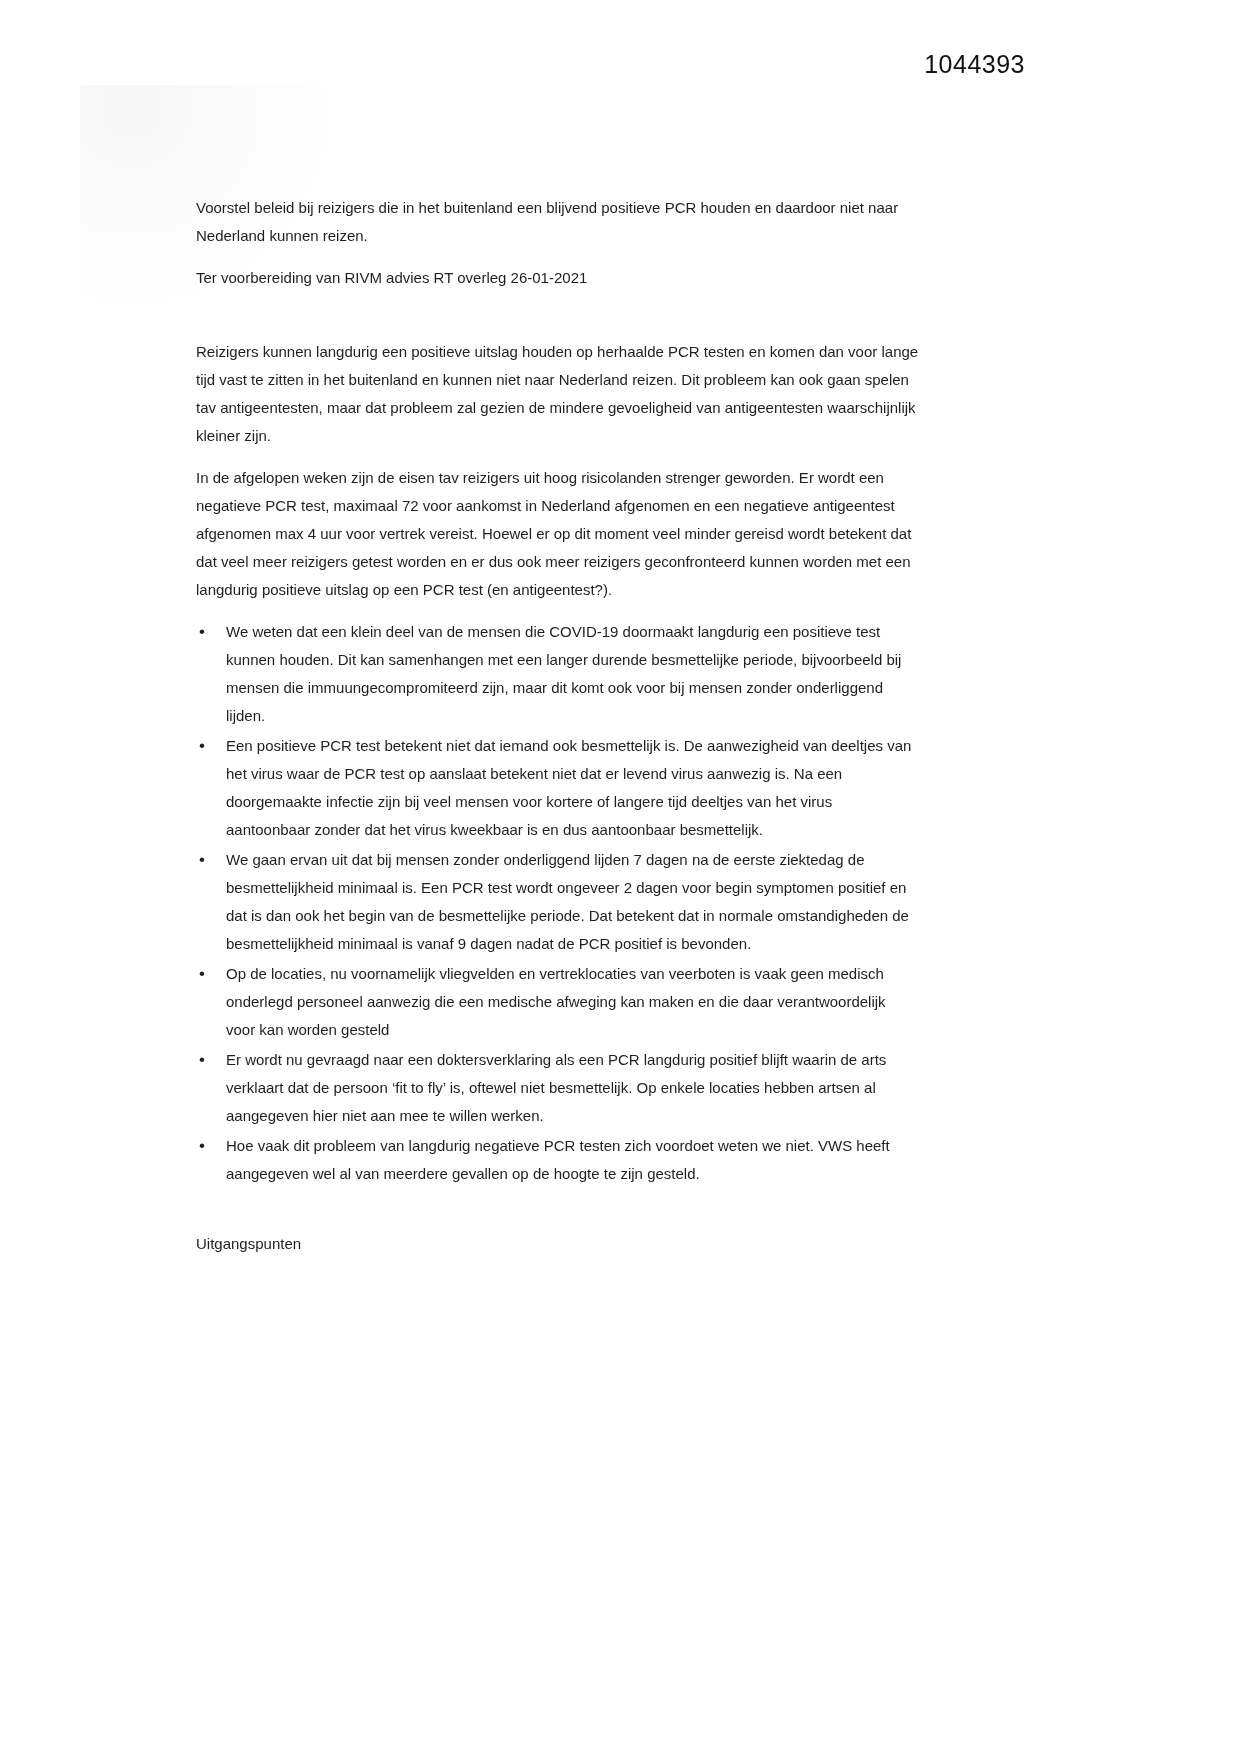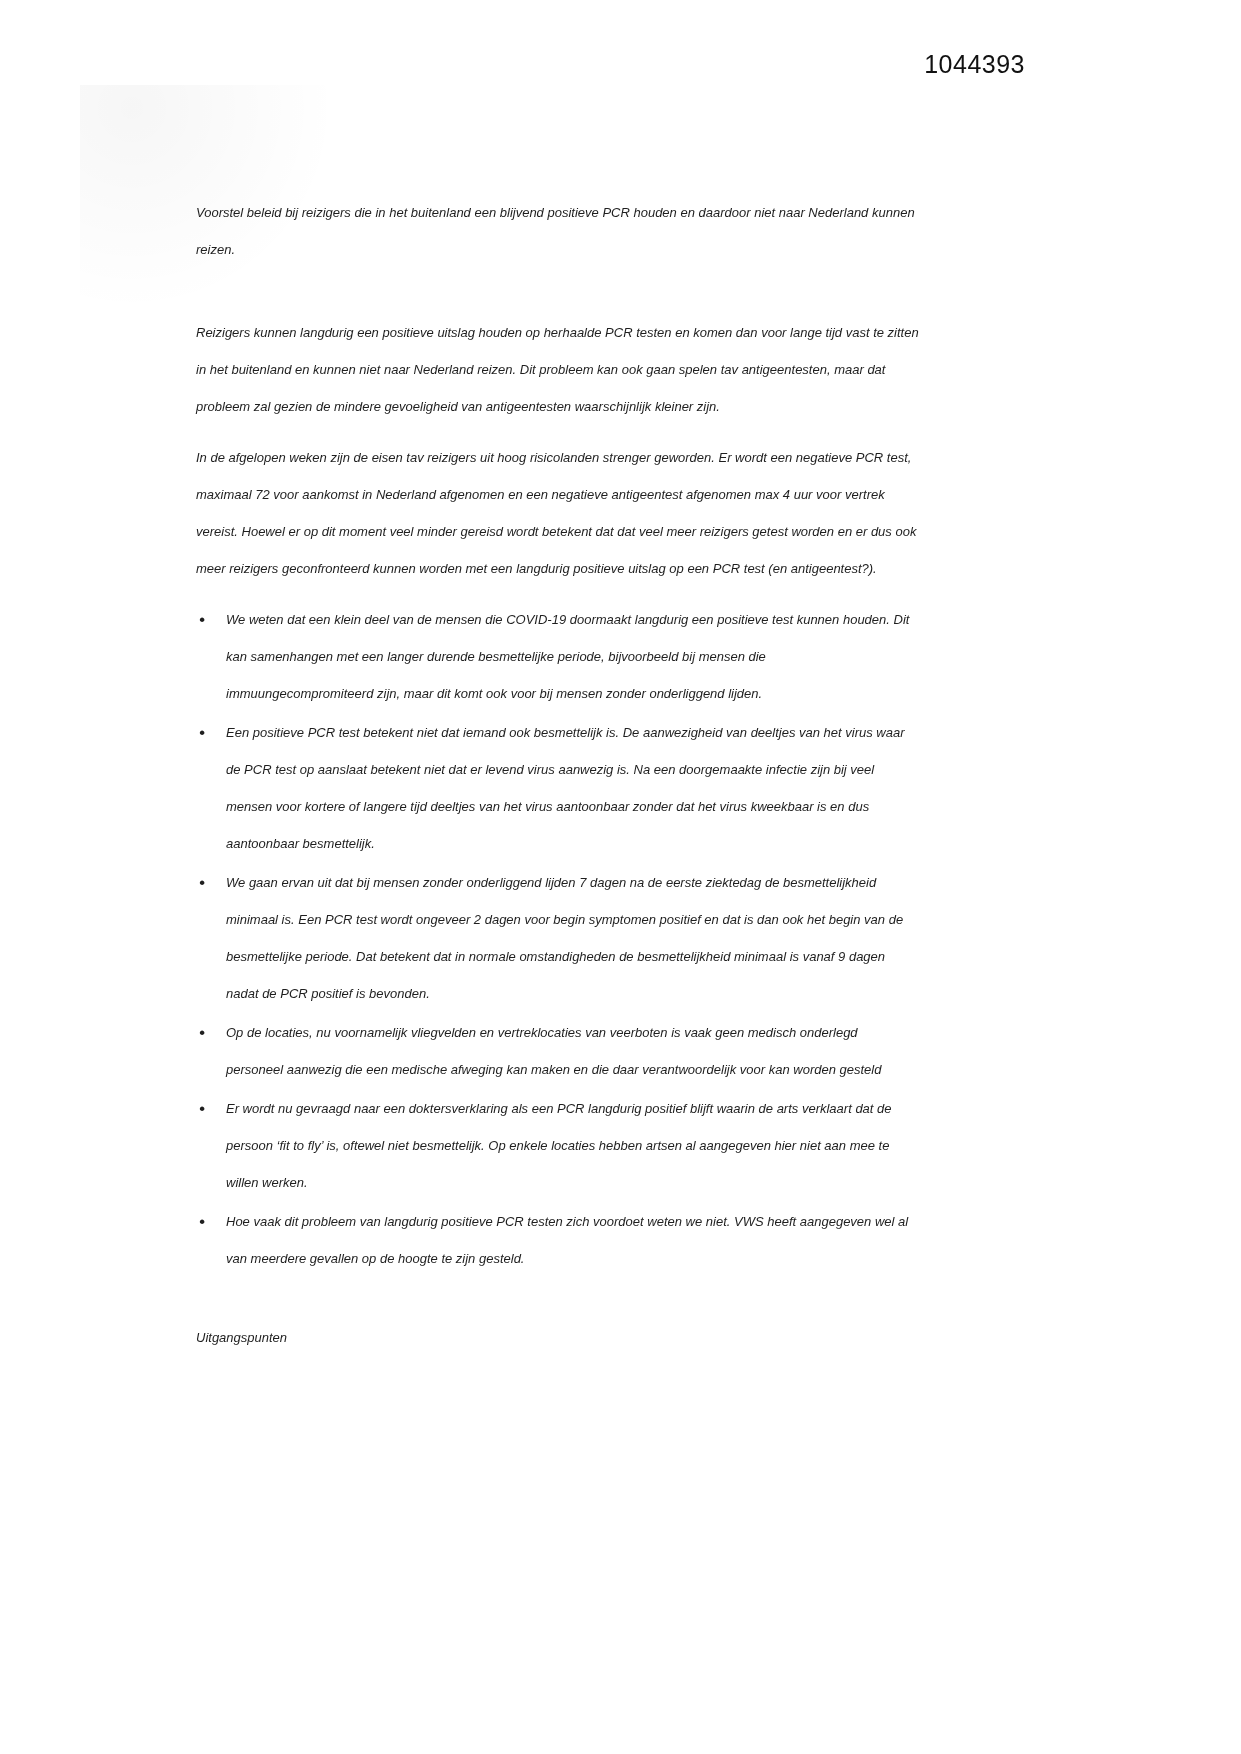--- a/index.html
+++ b/index.html
@@ -33,23 +33,22 @@
     right: 186px;
     font-size: 25px;
     letter-spacing: 0.5px;
     color: #111;
   }
   .content {
     position: absolute;
     left: 196px;
     top: 194px;
     width: 728px;
-    font-size: 13px;
-    line-height: 37px;
-    font-style: italic;
+    font-size: 15px;
+    line-height: 28px;
   }
   .content p {
     margin: 0 0 14px 0;
   }
   .gap-lg {
     margin-top: 46px !important;
   }
   .section-heading {
     margin: 6px 0 10px 0 !important;
   }
@@ -79,31 +78,32 @@
 
 <div class="page">
   <div class="scan-shade"></div>
 
   <div class="doc-number">1044393</div>
 
   <div class="content">
 
     <p>Voorstel beleid bij reizigers die in het buitenland een blijvend positieve PCR houden en daardoor niet naar Nederland kunnen reizen.</p>
 
+    <p>Ter voorbereiding van RIVM advies RT overleg 26-01-2021</p>
 
     <p class="gap-lg">Reizigers kunnen langdurig een positieve uitslag houden op herhaalde PCR testen en komen dan voor lange tijd vast te zitten in het buitenland en kunnen niet naar Nederland reizen. Dit probleem kan ook gaan spelen tav antigeentesten, maar dat probleem zal gezien de mindere gevoeligheid van antigeentesten waarschijnlijk kleiner zijn.</p>
 
     <p>In de afgelopen weken zijn de eisen tav reizigers uit hoog risicolanden strenger geworden. Er wordt een negatieve PCR test, maximaal 72 voor aankomst in Nederland afgenomen en een negatieve antigeentest afgenomen max 4 uur voor vertrek vereist. Hoewel er op dit moment veel minder gereisd wordt betekent dat dat veel meer reizigers getest worden en er dus ook meer reizigers geconfronteerd kunnen worden met een langdurig positieve uitslag op een PCR test (en antigeentest?).</p>
 
 
     <ul class="bullets">
       <li>We weten dat een klein deel van de mensen die COVID-19 doormaakt langdurig een positieve test kunnen houden. Dit kan samenhangen met een langer durende besmettelijke periode, bijvoorbeeld bij mensen die immuungecompromiteerd zijn, maar dit komt ook voor bij mensen zonder onderliggend lijden.</li>
       <li>Een positieve PCR test betekent niet dat iemand ook besmettelijk is. De aanwezigheid van deeltjes van het virus waar de PCR test op aanslaat betekent niet dat er levend virus aanwezig is. Na een doorgemaakte infectie zijn bij veel mensen voor kortere of langere tijd deeltjes van het virus aantoonbaar zonder dat het virus kweekbaar is en dus aantoonbaar besmettelijk.</li>
       <li>We gaan ervan uit dat bij mensen zonder onderliggend lijden 7 dagen na de eerste ziektedag de besmettelijkheid minimaal is. Een PCR test wordt ongeveer 2 dagen voor begin symptomen positief en dat is dan ook het begin van de besmettelijke periode. Dat betekent dat in normale omstandigheden de besmettelijkheid minimaal is vanaf 9 dagen nadat de PCR positief is bevonden.</li>
       <li>Op de locaties, nu voornamelijk vliegvelden en vertreklocaties van veerboten is vaak geen medisch onderlegd personeel aanwezig die een medische afweging kan maken en die daar verantwoordelijk voor kan worden gesteld</li>
       <li>Er wordt nu gevraagd naar een doktersverklaring als een PCR langdurig positief blijft waarin de arts verklaart dat de persoon ‘fit to fly’ is, oftewel niet besmettelijk. Op enkele locaties hebben artsen al aangegeven hier niet aan mee te willen werken.</li>
-      <li>Hoe vaak dit probleem van langdurig positieve PCR testen zich voordoet weten we niet. VWS heeft aangegeven wel al van meerdere gevallen op de hoogte te zijn gesteld.</li>
+      <li>Hoe vaak dit probleem van langdurig negatieve PCR testen zich voordoet weten we niet. VWS heeft aangegeven wel al van meerdere gevallen op de hoogte te zijn gesteld.</li>
     </ul>
 
     <p class="footer-heading">Uitgangspunten</p>
 
   </div>
 </div>
 
 </body></html>

